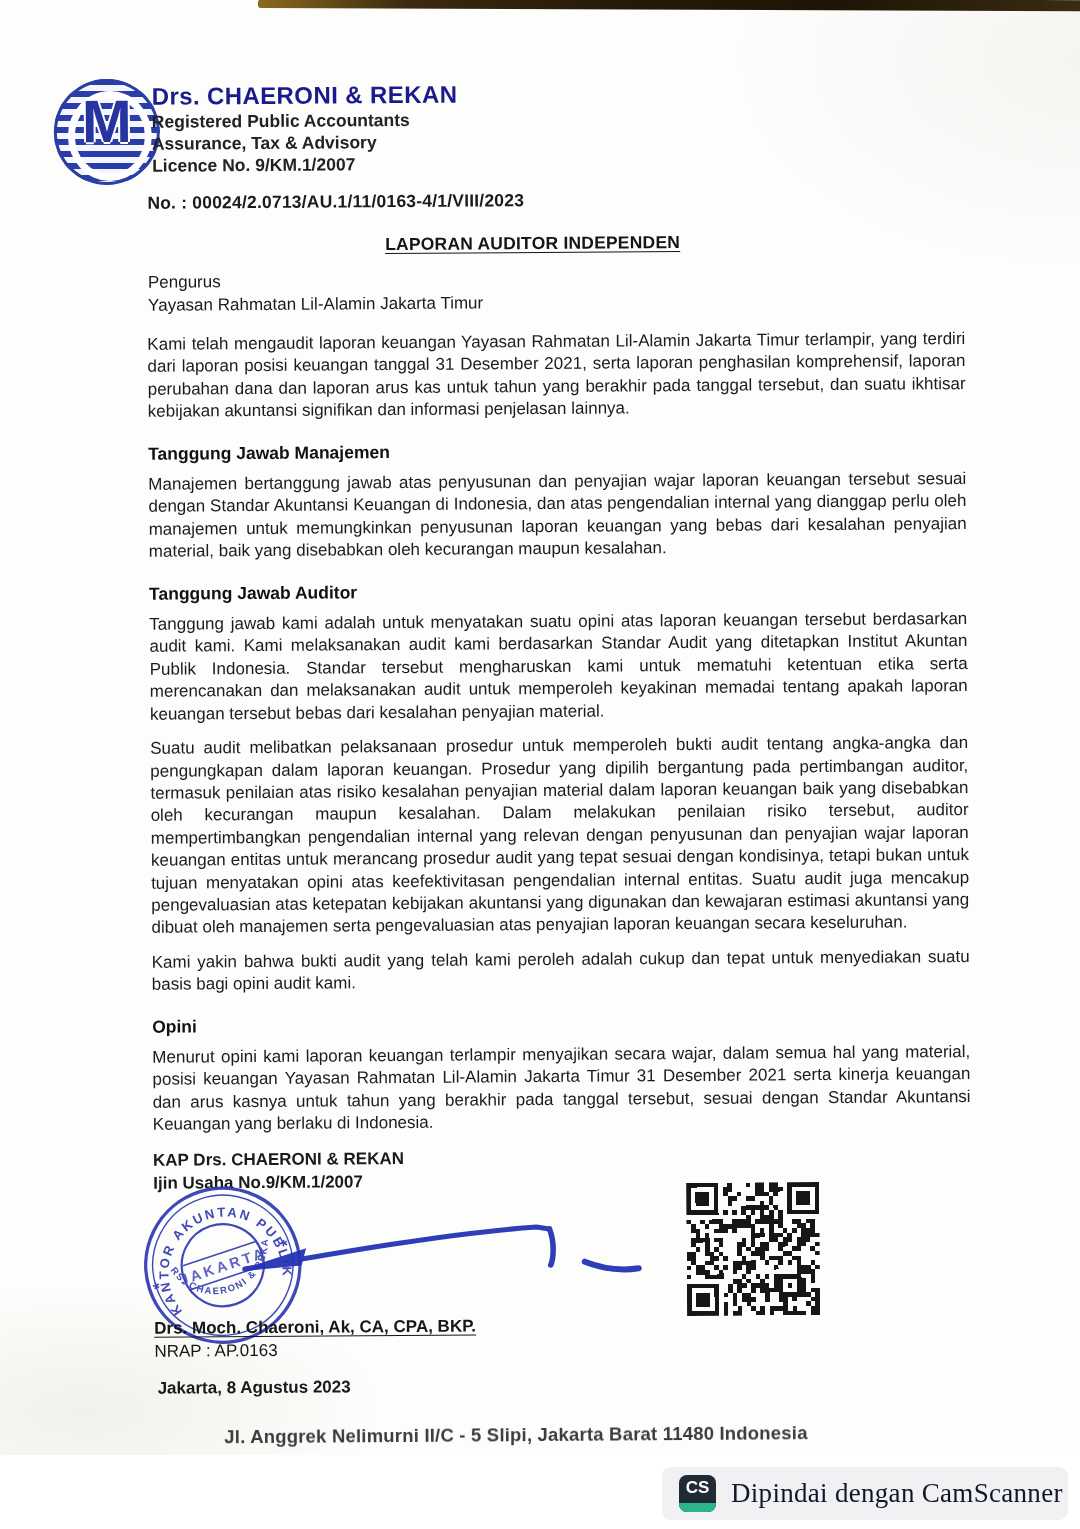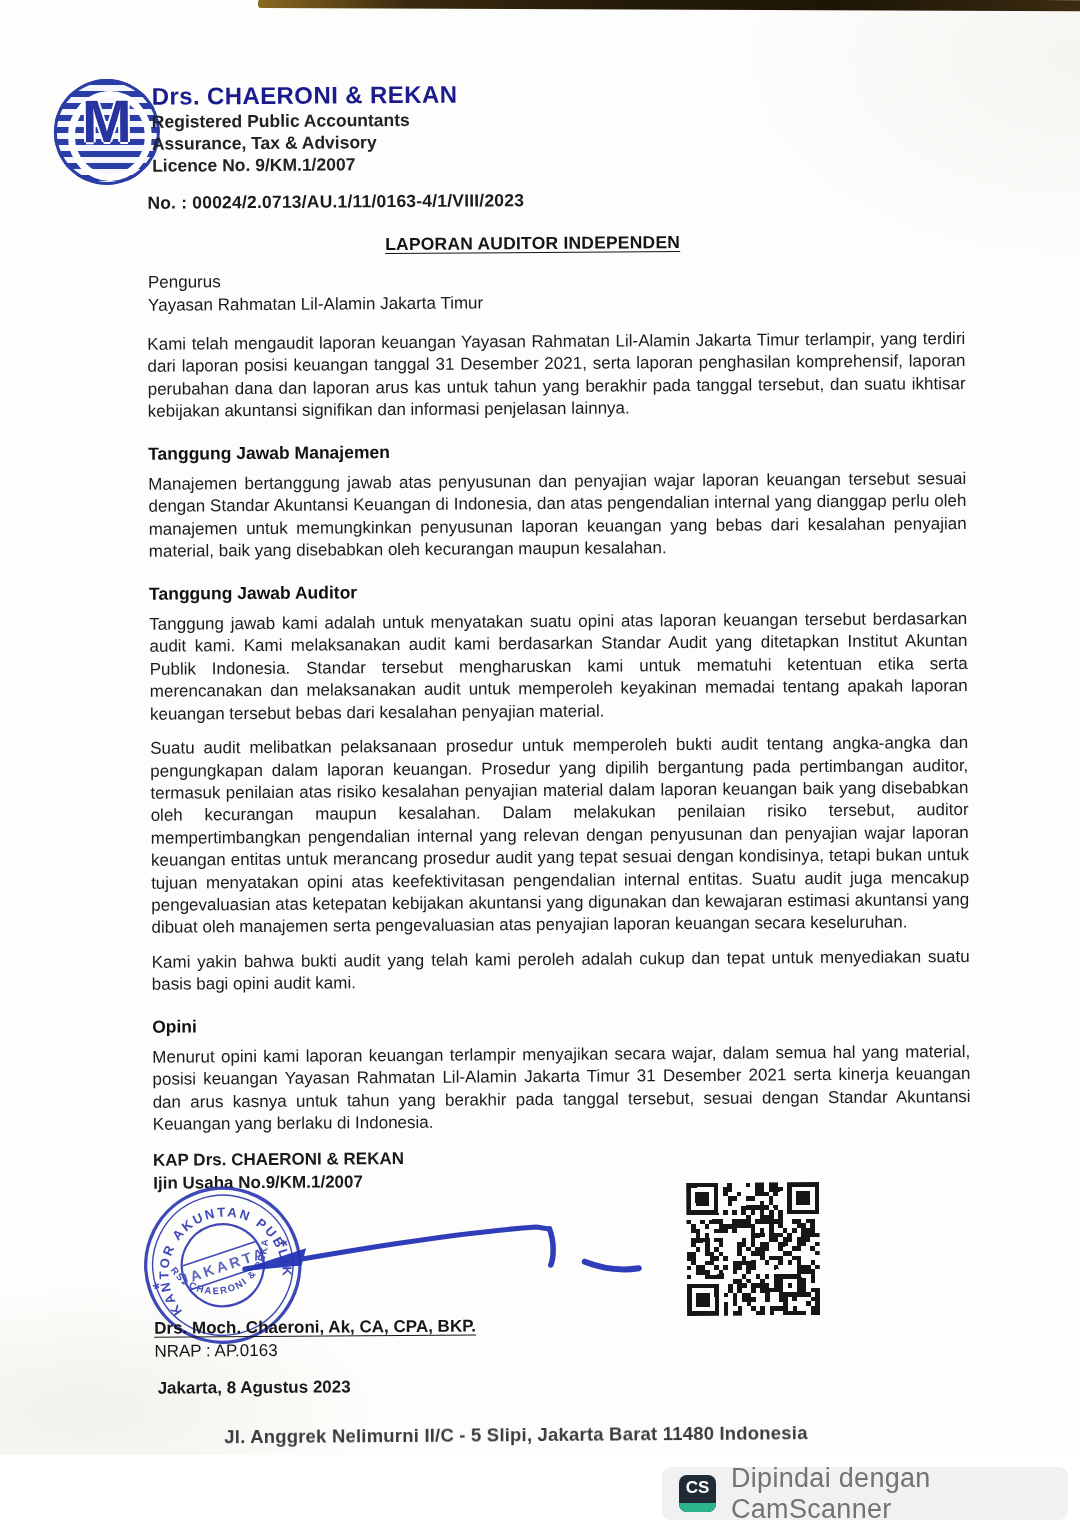--- a/index.html
+++ b/index.html
@@ -44,21 +44,21 @@
   .footer-address{position:absolute;left:0;right:60px;top:1424px;text-align:center;font-size:18.5px;font-weight:bold;
     color:#3c3c3e;letter-spacing:0.2px;filter:blur(0.2px);}
 
   
   .cs-strip{position:absolute;left:0;right:0;bottom:0;height:74px;background:#ffffff;}
   .cs-badge{position:absolute;left:662px;top:12px;width:406px;height:53px;background:#f1f1f4;border-radius:9px;
     display:flex;align-items:center;}
   .cs-icon{position:relative;width:37px;height:37px;margin-left:17px;border-radius:8px;background:#202b36;overflow:hidden;flex:0 0 auto;}
   .cs-icon .cs-txt{position:absolute;left:0;right:0;top:3px;text-align:center;color:#fff;font-weight:bold;font-size:17px;}
   .cs-icon .teal-bar{position:absolute;left:0;right:0;bottom:0;height:9px;background:#2cb58b;}
-  .cs-label{margin-left:15px;font-size:27px;color:#737373;letter-spacing:0.3px;}
+  .cs-label{margin-left:15px;font-size:27px;color:#0f172a;letter-spacing:0.3px;font-family:Liberation Serif, serif;}
 </style>
 </head>
 <body>
 
 <div class="screen">
   <div class="page">
     <div class="scan-edge"></div>
 
     <div class="doc">
 

